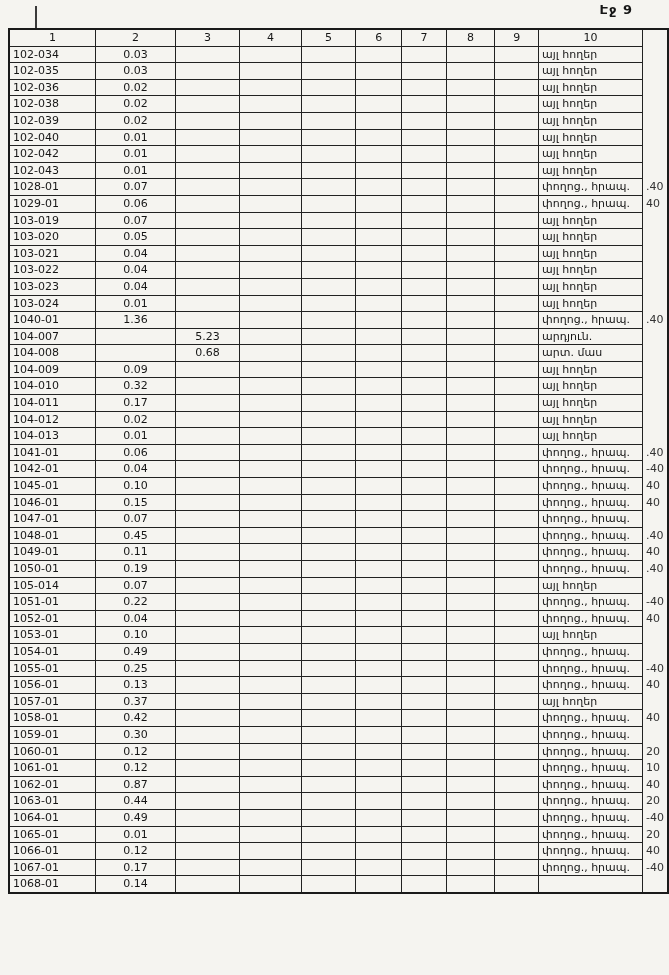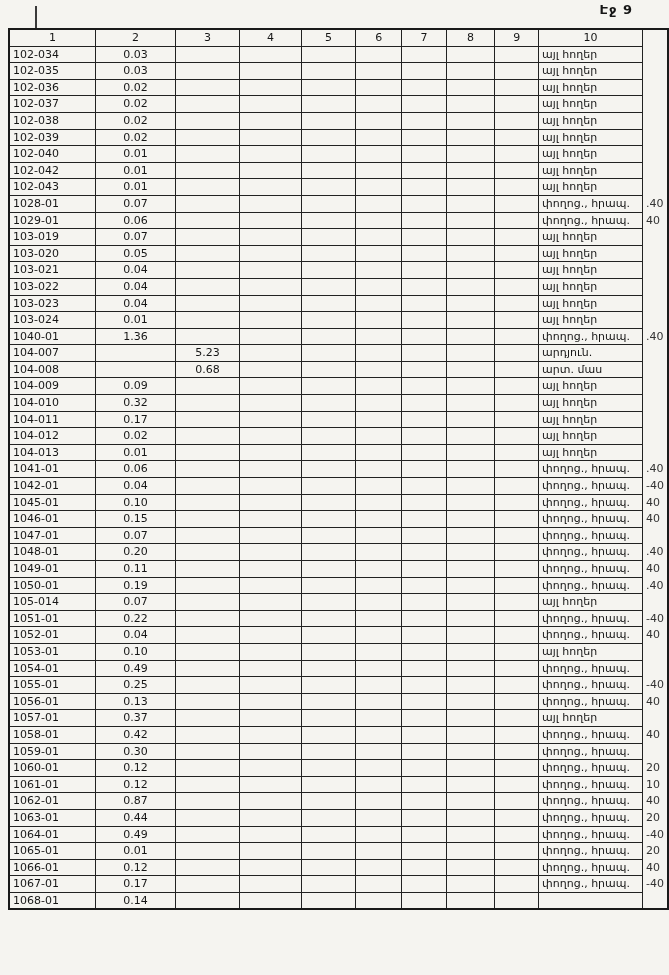--- a/index.html
+++ b/index.html
@@ -120,33 +120,20 @@
         <td class="c4"></td>
         <td class="c5"></td>
         <td class="c6"></td>
         <td class="c7"></td>
         <td class="c8"></td>
         <td class="c9"></td>
         <td class="c10">այլ հողեր</td>
         <td class="margin-cell"></td>
       </tr>
       <tr>
-        <td class="c1">102-037</td>
-        <td class="c2">0.02</td>
-        <td class="c3"></td>
-        <td class="c4"></td>
-        <td class="c5"></td>
-        <td class="c6"></td>
-        <td class="c7"></td>
-        <td class="c8"></td>
-        <td class="c9"></td>
-        <td class="c10">այլ հողեր</td>
-        <td class="margin-cell"></td>
-      </tr>
-      <tr>
         <td class="c1">102-038</td>
         <td class="c2">0.02</td>
         <td class="c3"></td>
         <td class="c4"></td>
         <td class="c5"></td>
         <td class="c6"></td>
         <td class="c7"></td>
         <td class="c8"></td>
         <td class="c9"></td>
         <td class="c10">այլ հողեր</td>
@@ -472,21 +459,21 @@
         <td class="c5"></td>
         <td class="c6"></td>
         <td class="c7"></td>
         <td class="c8"></td>
         <td class="c9"></td>
         <td class="c10">փողոց., հրապ.</td>
         <td class="margin-cell"></td>
       </tr>
       <tr>
         <td class="c1">1048-01</td>
-        <td class="c2">0.20</td>
+        <td class="c2">0.45</td>
         <td class="c3"></td>
         <td class="c4"></td>
         <td class="c5"></td>
         <td class="c6"></td>
         <td class="c7"></td>
         <td class="c8"></td>
         <td class="c9"></td>
         <td class="c10">փողոց., հրապ.</td>
         <td class="margin-cell">.40</td>
       </tr>

